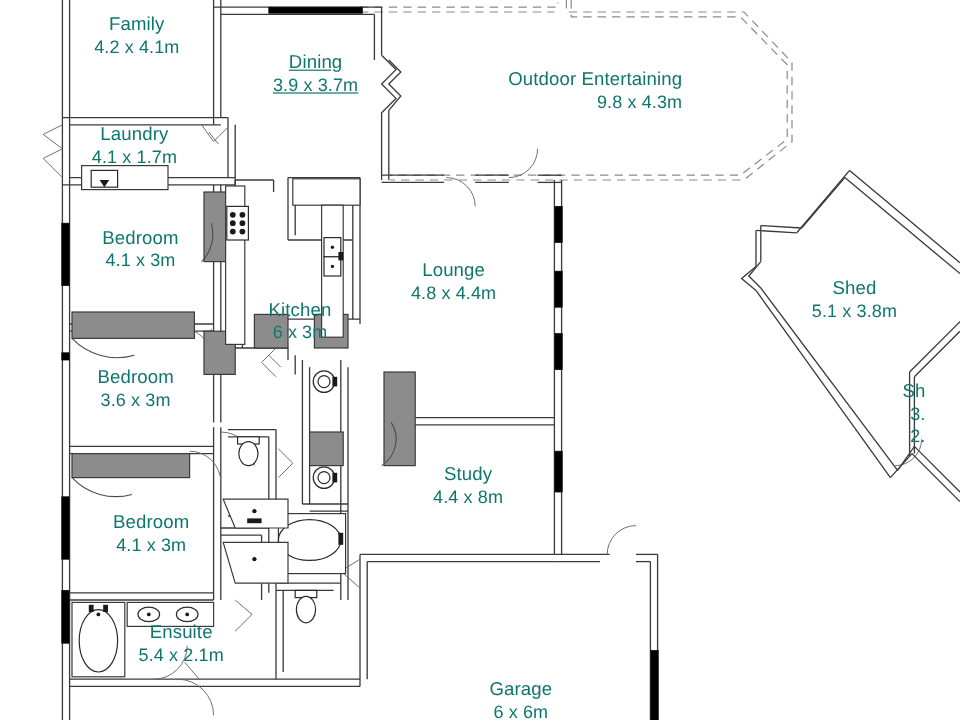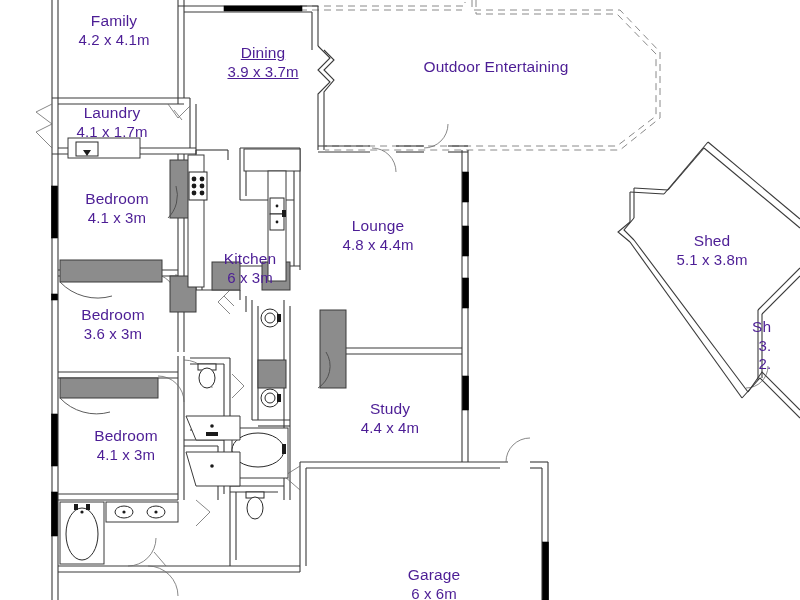--- a/index.html
+++ b/index.html
@@ -19,21 +19,21 @@
     overflow: hidden;
   }
   #plan svg {
     position: absolute;
     left: 0;
     top: 0;
   }
   .room-label {
     position: absolute;
     text-align: center;
-    color: #4c1d95;
+    color: #0f766e;
     font-family: "Liberation Sans", sans-serif;
     line-height: 1.22;
     white-space: nowrap;
     pointer-events: none;
     user-select: none;
   }
   .room-label .rl-name {
     display: block;
     font-size: 15.5px;
     letter-spacing: 0.1px;
@@ -353,20 +353,21 @@
     <span class="rl-dim">4.2 x 4.1m</span>
   </div>
 
   <div class="room-label" style="left:263px; top:44px; transform:translateX(-50%);text-decoration:underline;">
     <span class="rl-name">Dining</span>
     <span class="rl-dim">3.9 x 3.7m</span>
   </div>
 
   <div class="room-label" style="left:496px; top:58px; transform:translateX(-50%);text-align:right;">
     <span class="rl-name">Outdoor Entertaining</span>
+    <span class="rl-dim">9.8 x 4.3m</span>
   </div>
 
   <div class="room-label" style="left:112px; top:104px; transform:translateX(-50%);">
     <span class="rl-name">Laundry</span>
     <span class="rl-dim">4.1 x 1.7m</span>
   </div>
 
   <div class="room-label" style="left:117px; top:190px; transform:translateX(-50%);">
     <span class="rl-name">Bedroom</span>
     <span class="rl-dim">4.1 x 3m</span>
@@ -391,30 +392,34 @@
     <span class="rl-name">Bedroom</span>
     <span class="rl-dim">3.6 x 3m</span>
   </div>
 
   <div class="room-label clipped-right" style="left:752px; top:318px;">
     <span class="rl-name">Sh</span>
     <span class="rl-dim">3.</span>
     <span class="rl-dim">2.</span>
   </div>
 
-  <div class="room-label" style="left:390px; top:400px; transform:translateX(-50%);">
+  <div class="room-label" style="left:390px; top:387px; transform:translateX(-50%);">
     <span class="rl-name">Study</span>
-    <span class="rl-dim">4.4 x 4m</span>
+    <span class="rl-dim">4.4 x 8m</span>
   </div>
 
   <div class="room-label" style="left:126px; top:427px; transform:translateX(-50%);">
     <span class="rl-name">Bedroom</span>
     <span class="rl-dim">4.1 x 3m</span>
   </div>
 
 
+  <div class="room-label" style="left:151px; top:519px; transform:translateX(-50%);">
+    <span class="rl-name">Ensuite</span>
+    <span class="rl-dim">5.4 x 2.1m</span>
+  </div>
 
   <div class="room-label" style="left:434px; top:566px; transform:translateX(-50%);">
     <span class="rl-name">Garage</span>
     <span class="rl-dim">6 x 6m</span>
   </div>
 
 </div>
 
 </body></html>

